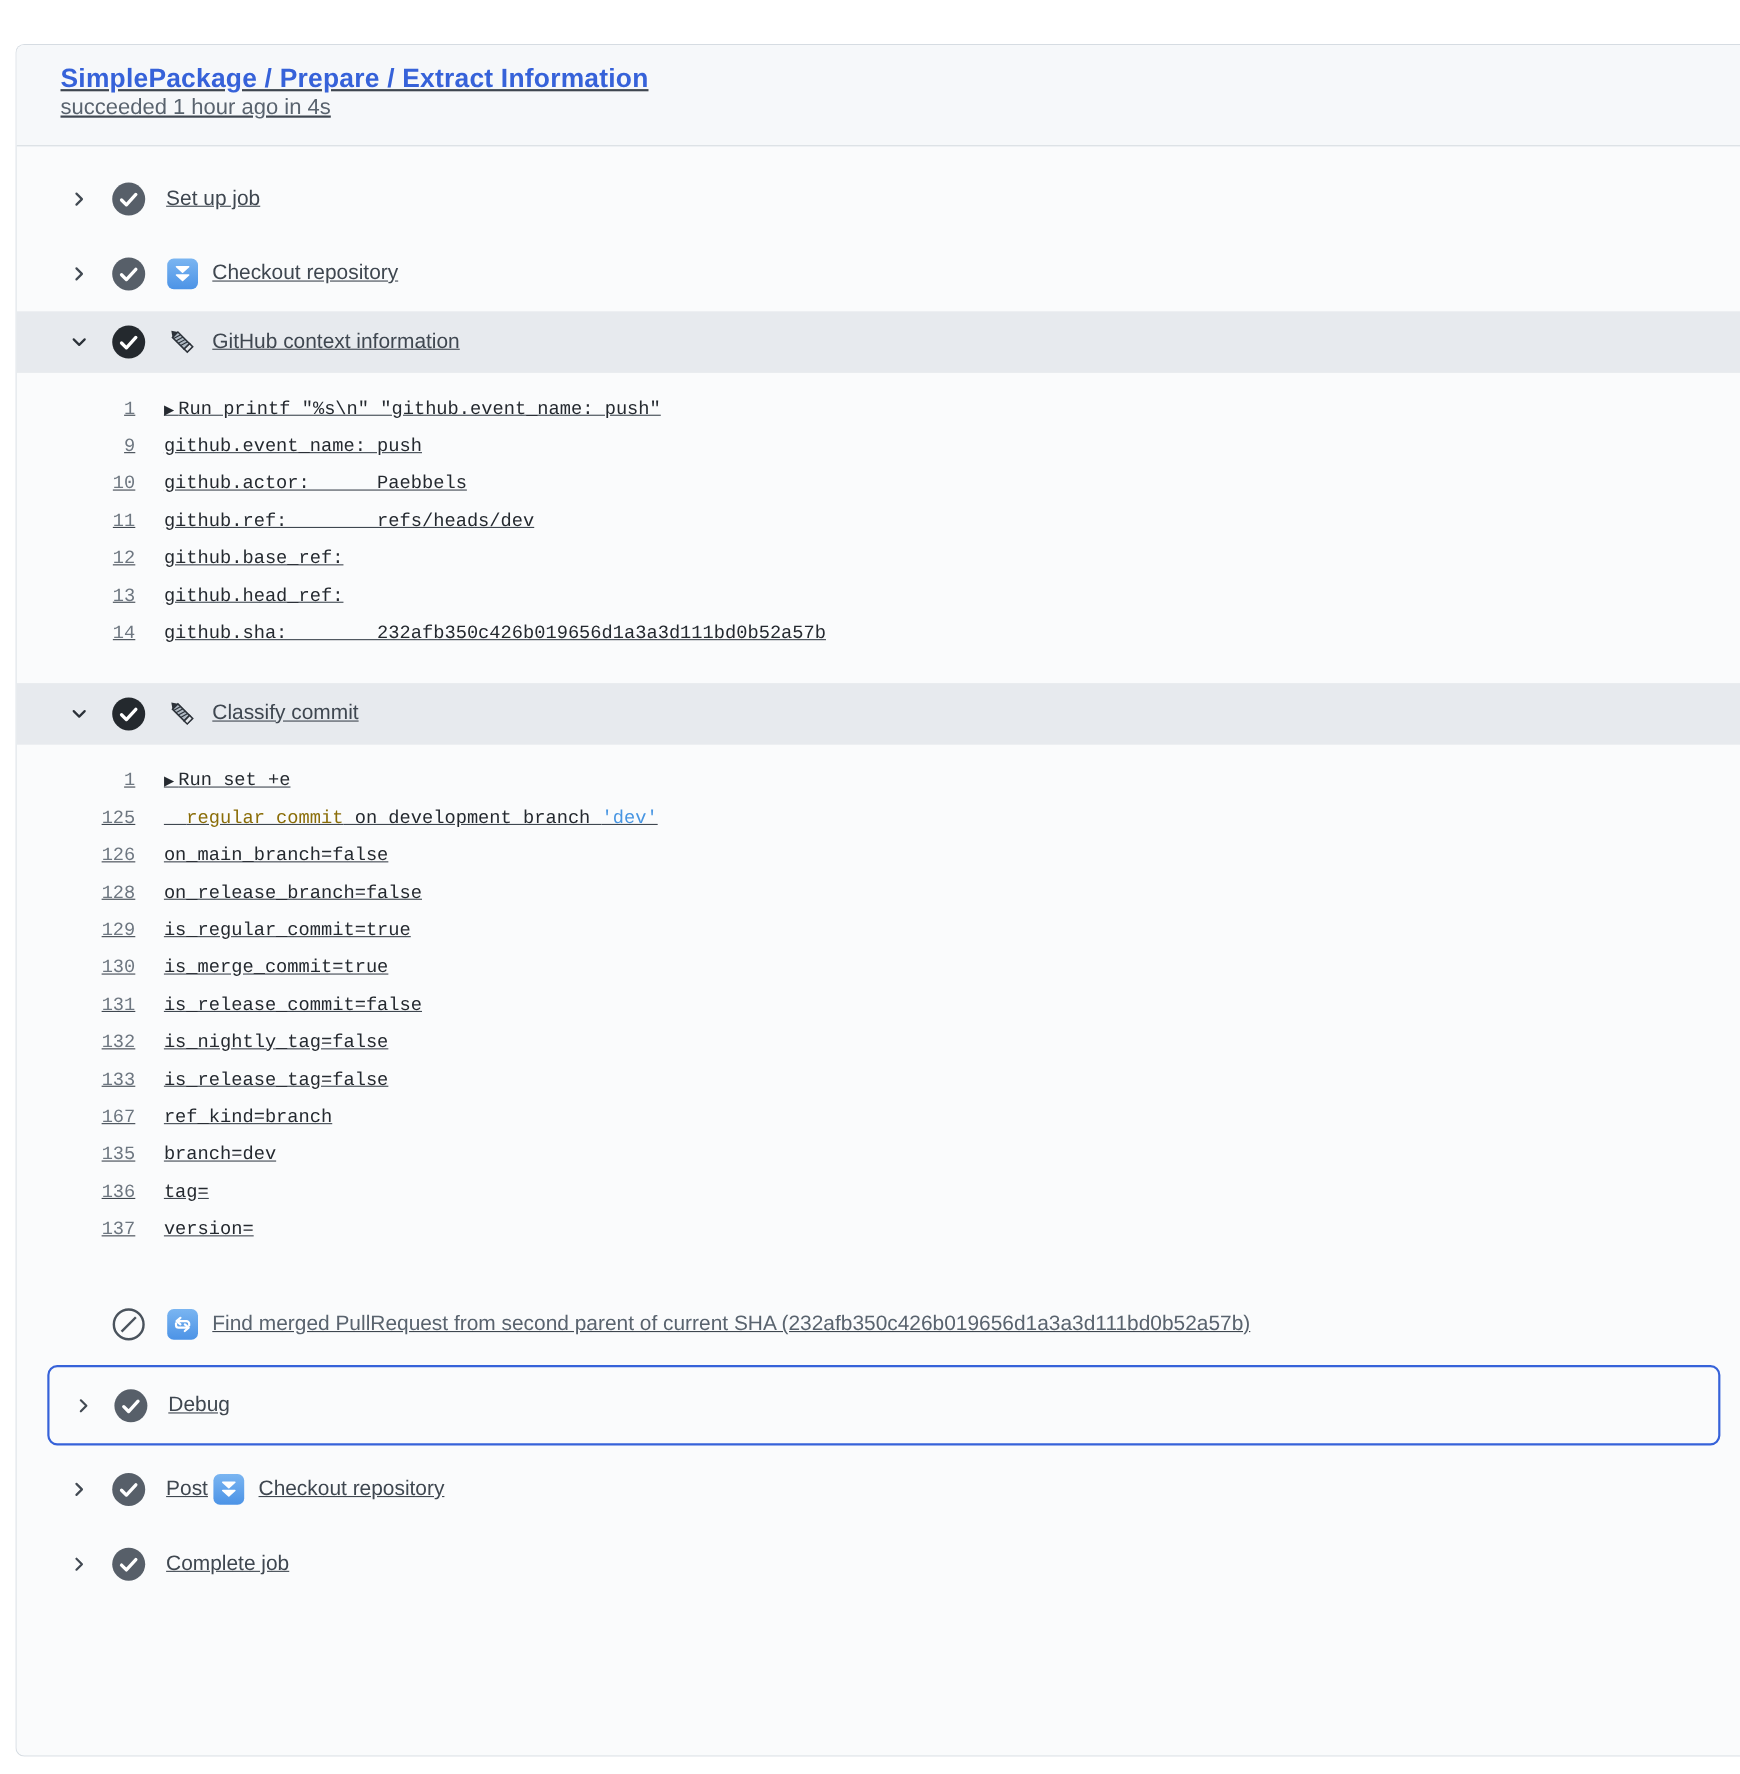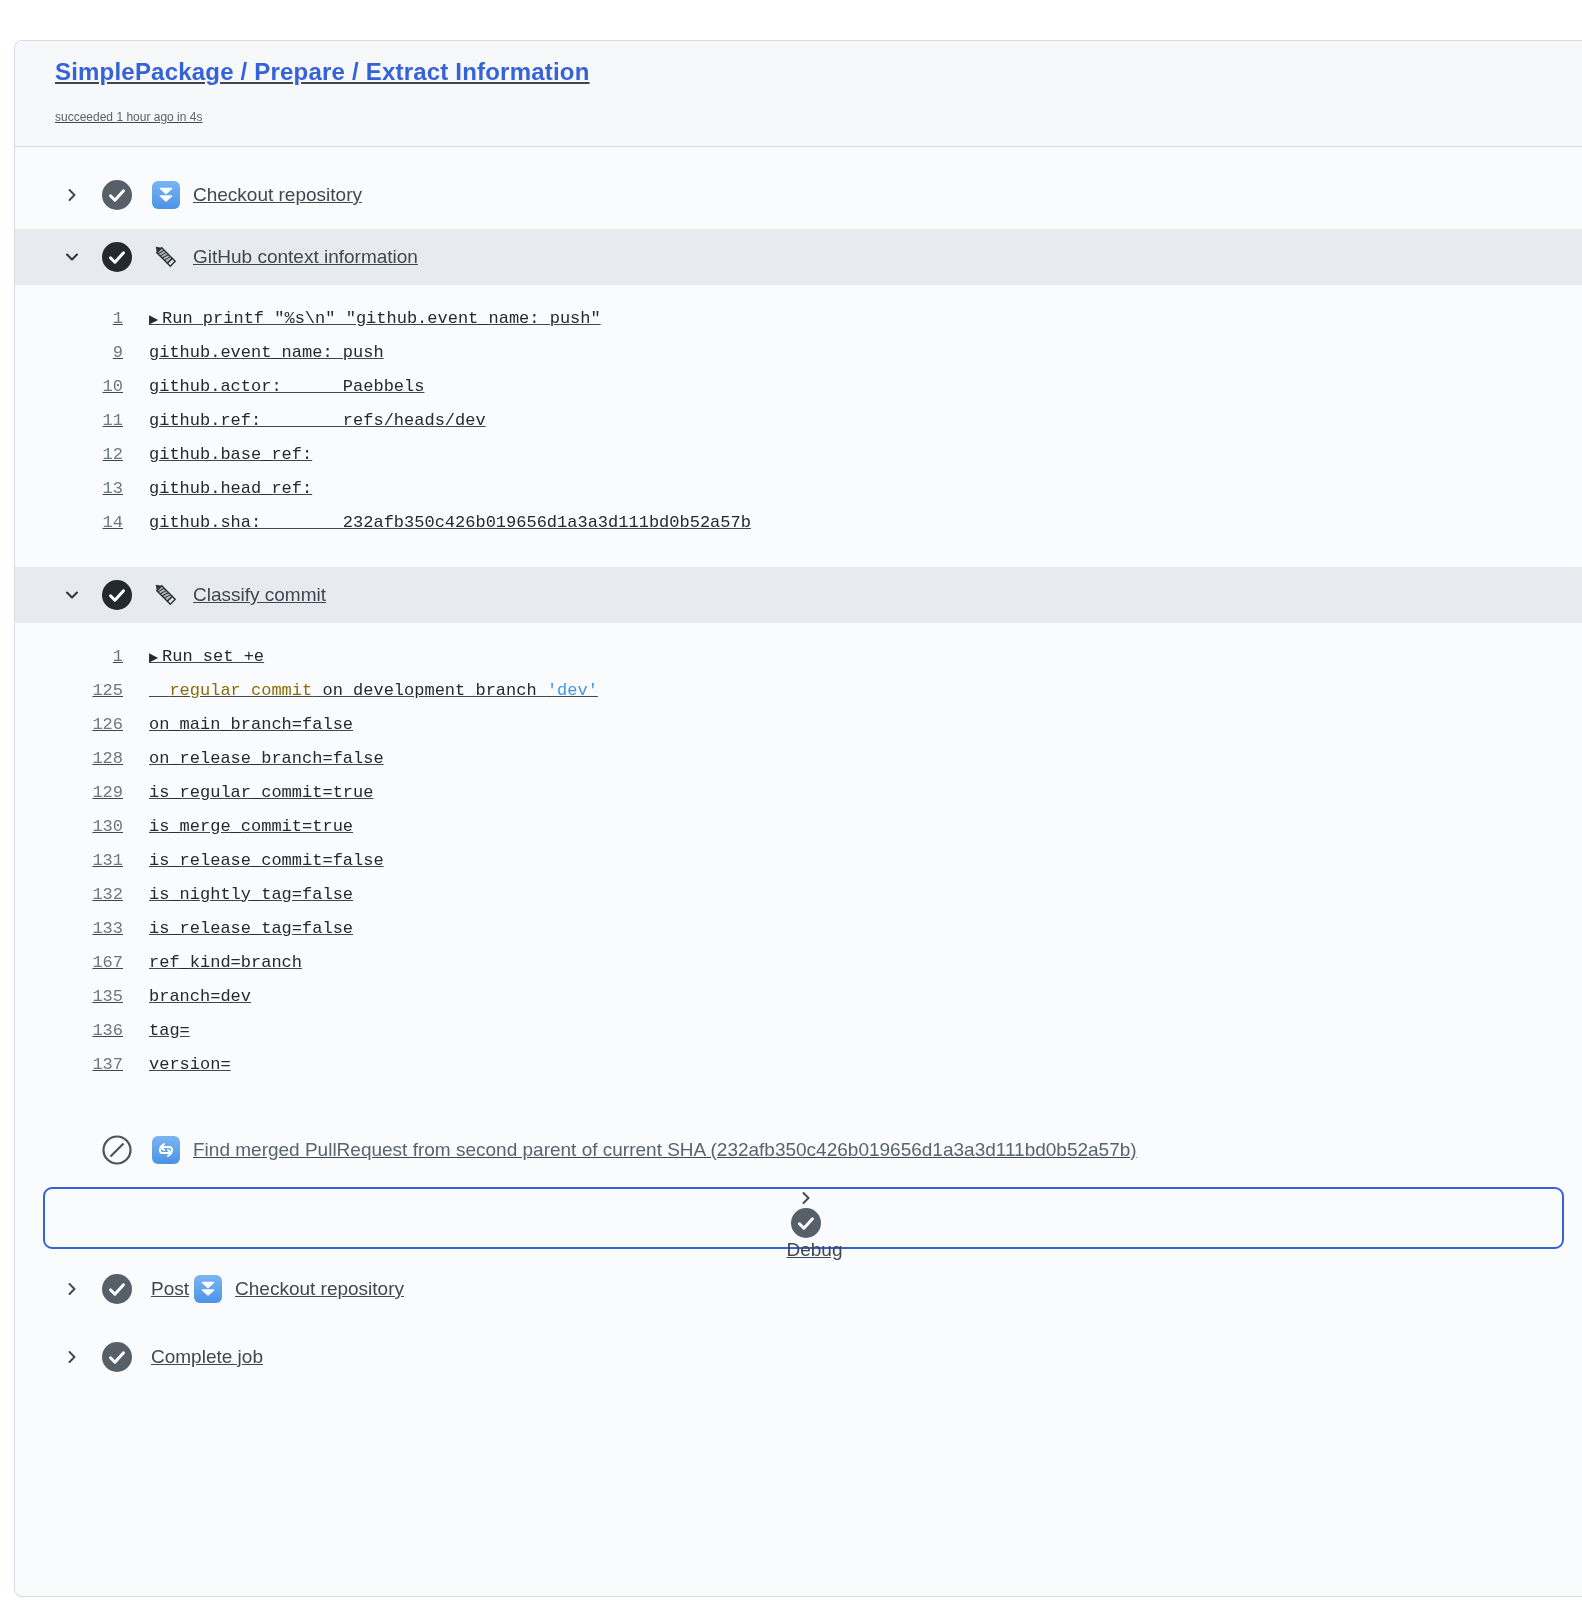--- a/index.html
+++ b/index.html
@@ -32,21 +32,21 @@
     border-radius:8px 0 0 8px;background:var(--body-bg);overflow:hidden;text-decoration:underline;
   }
   .card-header{
     background:var(--header-bg);border-bottom:1px solid var(--border);
     padding:17px 40px 22px 40px;
   }
   .job-title{
     margin:0;font-size:24px;font-weight:700;color:var(--accent);
     letter-spacing:.2px;cursor:pointer;
   }
-  .job-status{margin-top:24px;font-size:12px;color:var(--subtle);}
+  .job-status{margin-top:1px;font-size:20px;color:var(--subtle);}
   .steps{padding-top:14px;}
   .step-row{
     height:68px;display:flex;align-items:center;padding-left:48px;cursor:pointer;
   }
   .step-row.expanded-header{
     height:56px;background:var(--expanded-bg);text-align:center;
   }
   .chev{flex:0 0 18px;display:flex;align-items:center;justify-content:center;margin-right:20px;}
   .check{flex:0 0 32px;height:32px;margin-right:18px;display:flex;}
   .step-icon{flex:0 0 30px;height:30px;margin-right:12px;display:flex;}
@@ -63,39 +63,53 @@
   .ln{flex:0 0 108px;text-align:right;color:var(--line-num);cursor:pointer;}
   .lt{margin-left:26px;}
   .seg-y{color:var(--ansi-yellow);}
   .seg-b{color:var(--ansi-blue);}
   .seg-arrow{font-family:"DejaVu Sans",sans-serif;font-size:12px;}
   
   .step-row.skipped{height:62px;padding-left:86px;cursor:default;margin-top:10px;}
   .skip-icon{flex:0 0 32px;height:32px;margin-right:18px;display:flex;}
   
   .focus-box{
-    margin:6px 18px 6px 28px;height:62px;
+    margin:6px 18px 6px 28px;height:73px;
     border:2px solid var(--accent);border-radius:9px;
-    display:flex;align-items:center;padding-left:22px;cursor:pointer;flex-direction:column;
+    display:flex;align-items:center;padding-left:22px;cursor:pointer;
   }
   .focus-box .chev{margin-right:18px;}
   svg{display:block;}
 </style>
 </head>
 <body>
 
 <div class="card">
 
   <div class="card-header">
     <h1 class="job-title">SimplePackage / Prepare / Extract Information</h1>
     <div class="job-status">succeeded 1 hour ago in 4s</div>
   </div>
 
   <div class="steps">
 
+    <div class="step-row">
+      <span class="chev">
+        <svg width="16" height="16" viewBox="0 0 16 16">
+            <path d="M5.5 3l5 5-5 5" fill="none" stroke="#424a53" stroke-width="2" stroke-linecap="round" stroke-linejoin="round"></path>
+          </svg>
+      </span>
+      <span class="check">
+        <svg width="32" height="32" viewBox="0 0 32 32">
+            <circle cx="16" cy="16" r="15" fill="var(--circle)"></circle>
+            <path d="M9.5 16.8l4.4 4.4 8.6-9.4" stroke="#fff" stroke-width="3" fill="none" stroke-linecap="round" stroke-linejoin="round"></path>
+          </svg>
+      </span>
+      <span class="step-label">Set up job</span>
+    </div>
 
     <div class="step-row">
       <span class="chev">
         <svg width="16" height="16" viewBox="0 0 16 16">
             <path d="M5.5 3l5 5-5 5" fill="none" stroke="#424a53" stroke-width="2" stroke-linecap="round" stroke-linejoin="round"></path>
           </svg>
       </span>
       <span class="check">
         <svg width="32" height="32" viewBox="0 0 32 32">
             <circle cx="16" cy="16" r="15" fill="var(--circle)"></circle>

